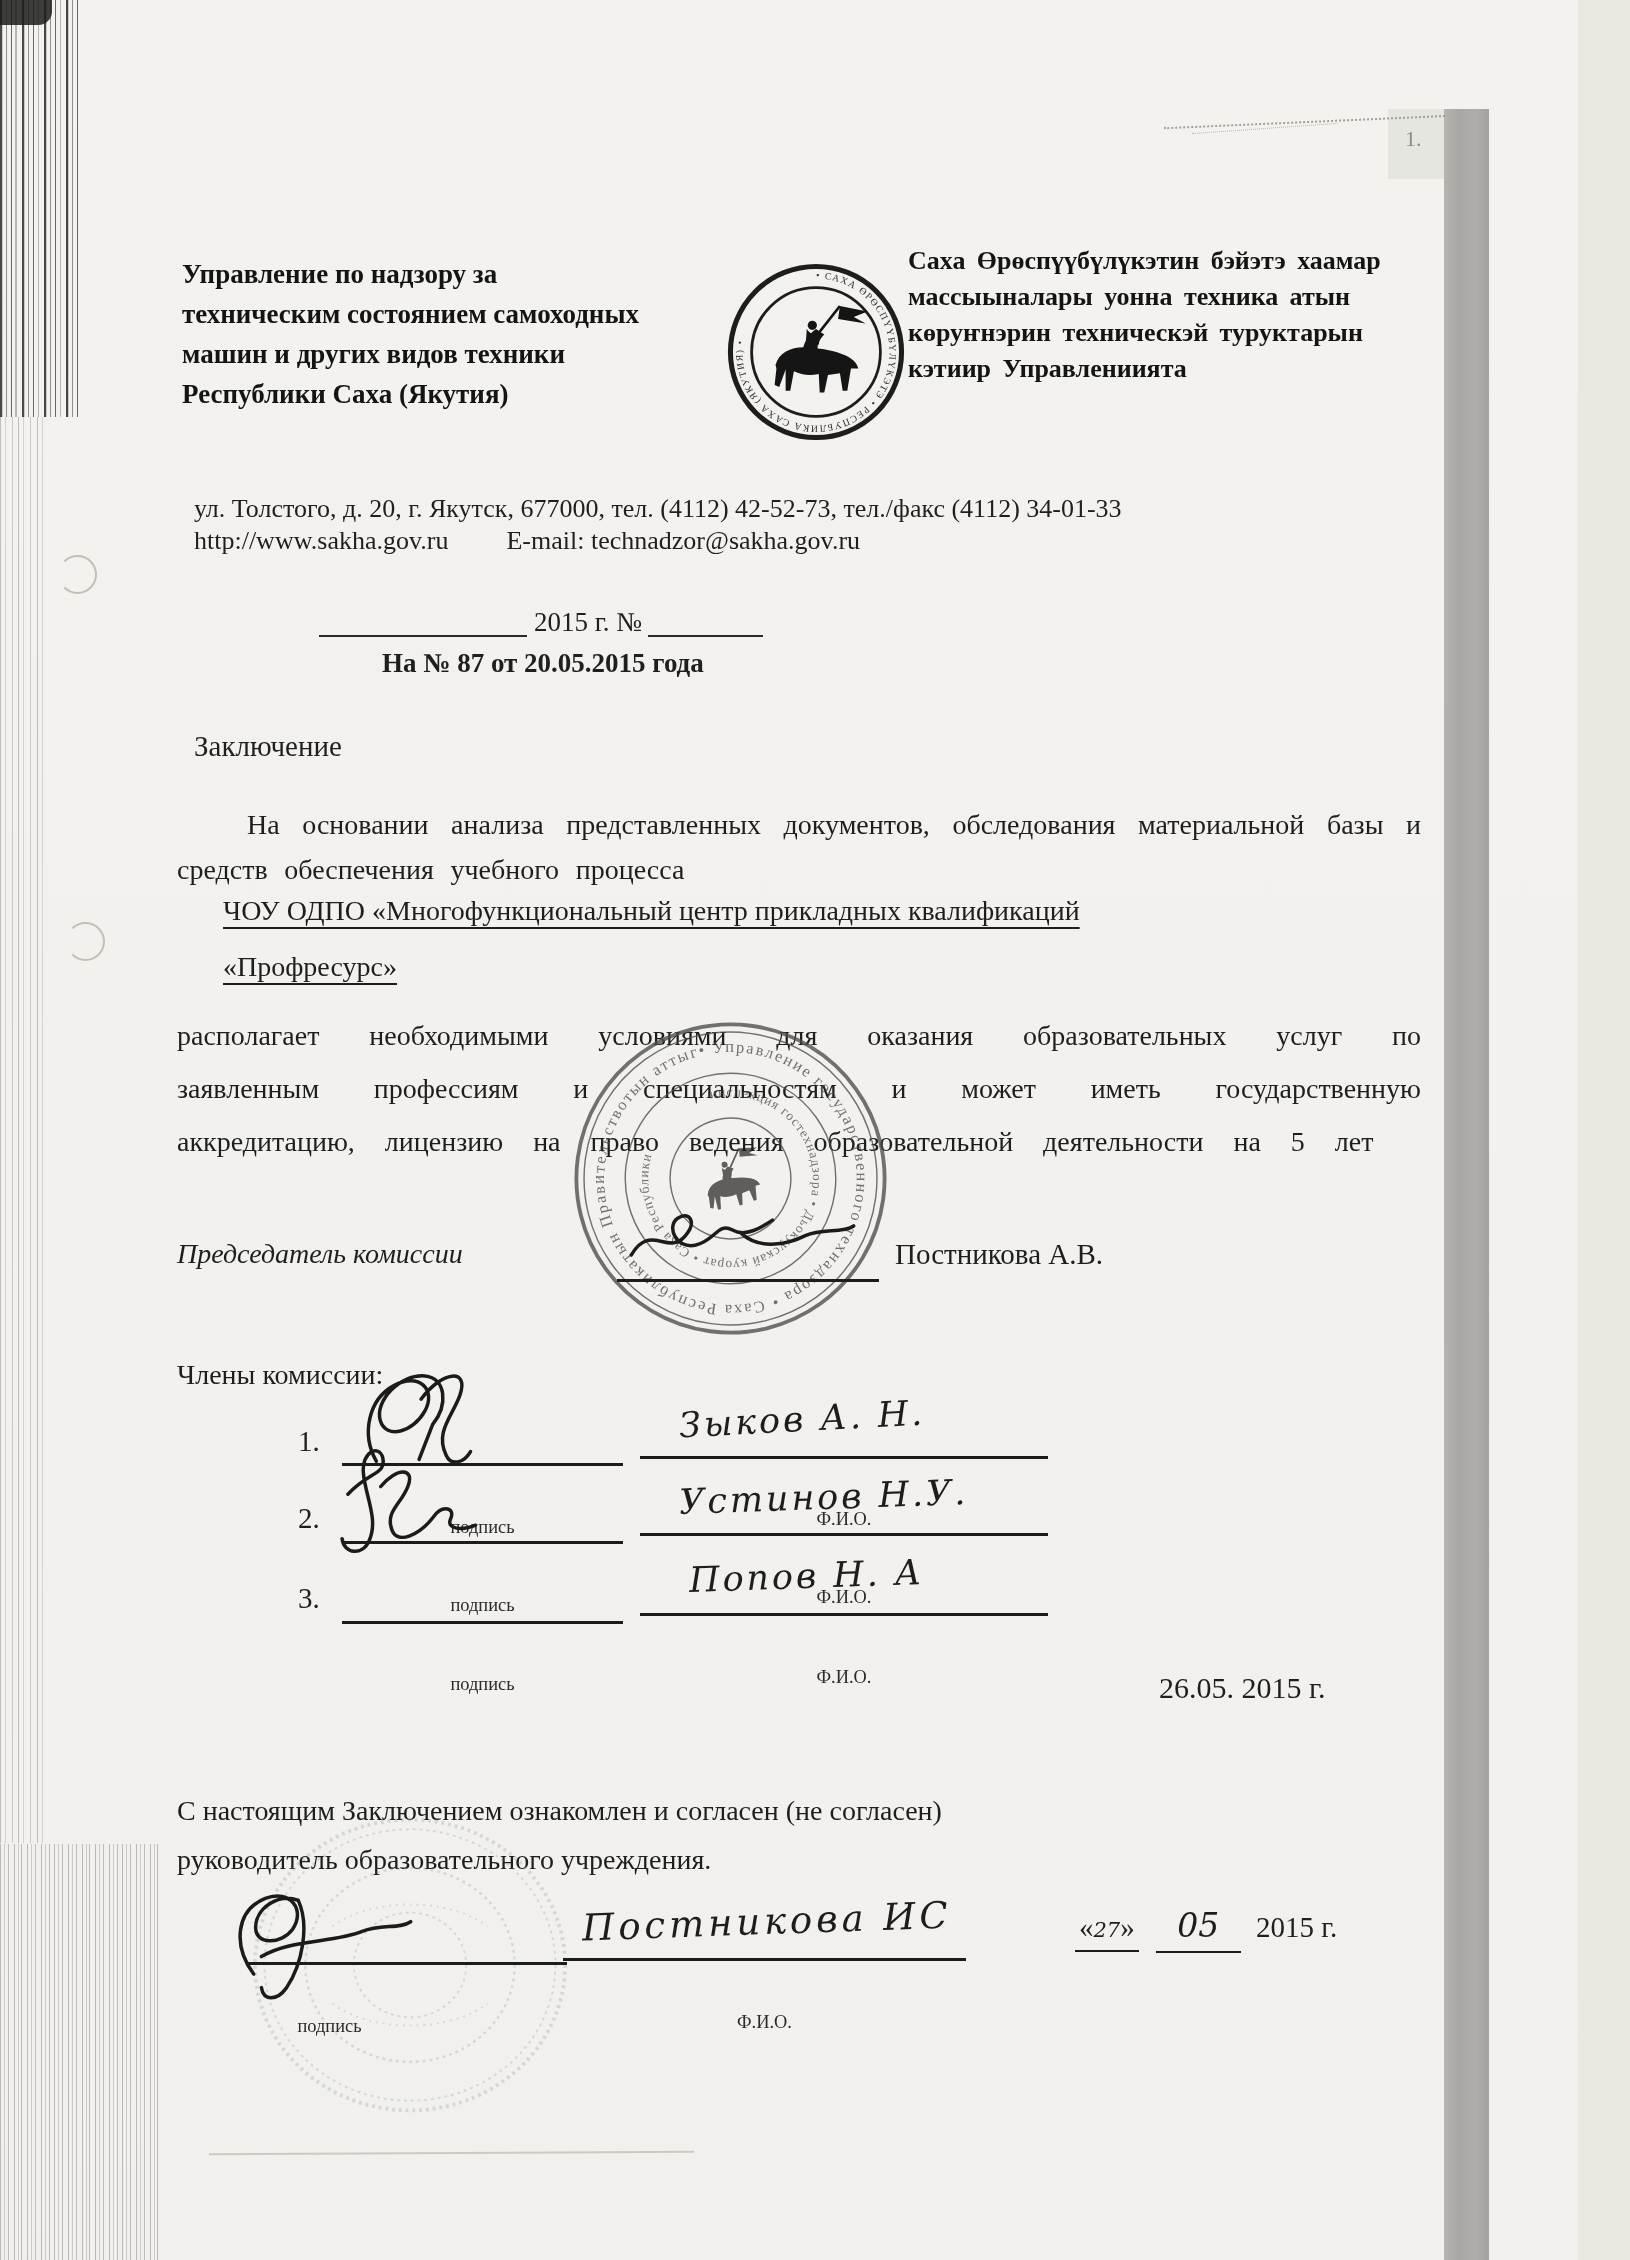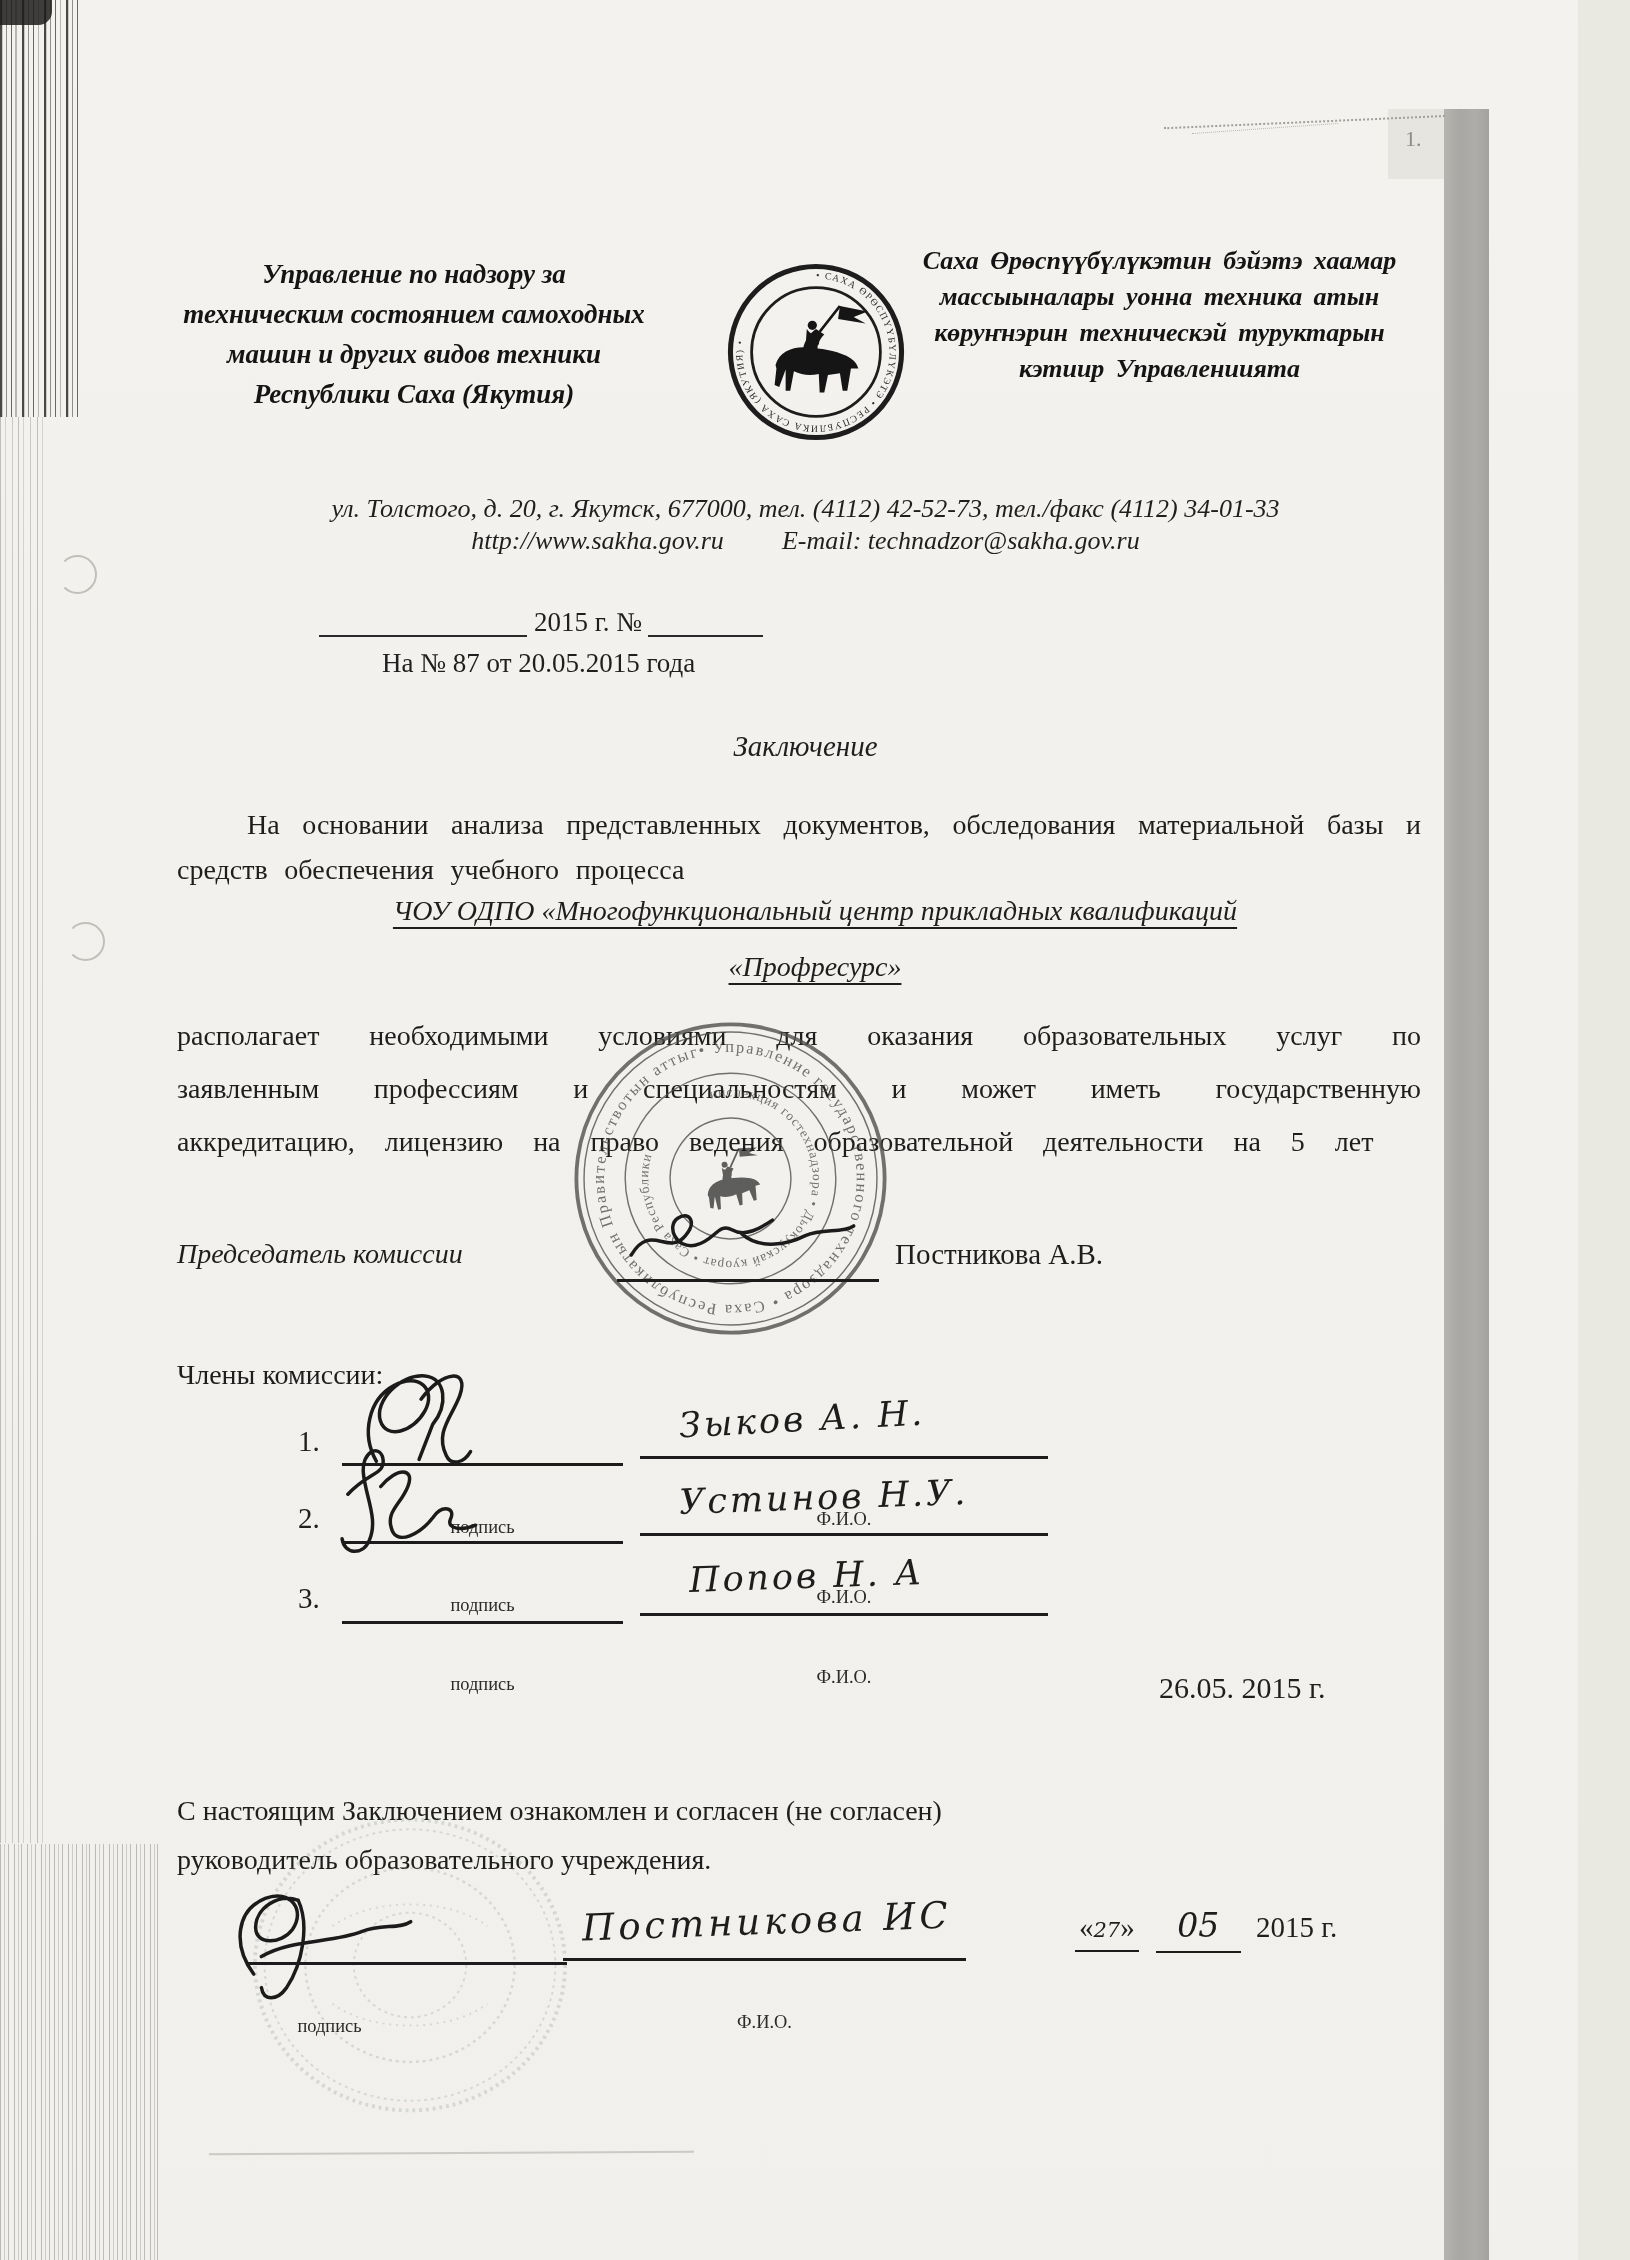--- a/index.html
+++ b/index.html
@@ -2,21 +2,21 @@
 <html><head>
 <meta charset="utf-8">
 <style>
   html,body{margin:0;padding:0;background:#d8d7d2;}
   #scan{
     position:relative;width:1630px;height:2261px;overflow:hidden;
     background:linear-gradient(180deg,#f3f2ee 0%,#f2f1ed 40%,#f1f0ec 100%);
     font-family:"Liberation Serif","DejaVu Serif",serif;color:#1f1f1f;
   }
   .abs{position:absolute;}
-  .center{text-align:center;font-style:italic;}
+  .center{text-align:left;}
   .hline{background:#1c1c1c;height:2.9px;}
   .thinline{background:#2a2a2a;height:2.4px;}
   .small-label{font-size:18.4px;color:#2b2b2b;text-align:center;margin-top:48px;}
   .hand{font-style:italic;font-family:"DejaVu Serif",serif;color:#1d1d1d;}
   .org-block{font-weight:bold;line-height:40px;font-size:27px;color:#141414;}
   .body-text{font-size:28px;color:#1e1e1e;}
   .underlined{text-decoration:underline;text-decoration-thickness:2.4px;text-underline-offset:6.8px;}
   
   .streaks-top{
     background:repeating-linear-gradient(90deg,
@@ -84,21 +84,21 @@
   <div class="abs center" style="left:908px;top:243px;width:503px;font-weight:bold;font-size:26px;line-height:36px;color:#141414;word-spacing:4.9px;">Саха Өрөспүүбүлүкэтин бэйэтэ хаамар массыыналары уонна техника атын көруҥнэрин техническэй туруктарын кэтиир Управлениията</div>
 
   <div class="abs center" style="left:194px;top:482px;width:1223px;font-size:26px;margin-top:12px;">ул. Толстого, д. 20, г. Якутск, 677000, тел. (4112) 42-52-73, тел./факс (4112) 34-01-33</div>
   <div class="abs center" style="left:194px;top:526px;width:1223px;font-size:26px;">
     <span style="margin-right:58px;">http://www.sakha.gov.ru</span><span>E-mail: technadzor@sakha.gov.ru</span>
   </div>
 
   <div class="abs thinline" style="left:319px;top:635px;width:208px;"></div>
   <div class="abs" style="left:534px;top:607px;font-size:27px;">2015 г. №</div>
   <div class="abs thinline" style="left:648px;top:635px;width:115px;"></div>
-  <div class="abs" style="left:382px;top:648px;font-size:27px;">На № 87 от 20.05.2015 года</div>
+  <div class="abs" style="left:382px;top:648px;font-size:27px;font-weight:bold;">На № 87 от 20.05.2015 года</div>
 
   <div class="abs center" style="left:194px;top:730px;width:1223px;font-size:29px;">Заключение</div>
 
   <div class="abs body-text" style="left:177px;top:802px;width:1244px;text-align:justify;text-indent:70px;line-height:45px;word-spacing:9.7px;">На основании анализа представленных документов, обследования материальной базы и средств обеспечения учебного процесса</div>
 
   <div class="abs center body-text underlined" style="left:223px;top:895px;width:1184px;">ЧОУ ОДПО «Многофункциональный центр прикладных квалификаций</div>
   <div class="abs center body-text underlined" style="left:223px;top:951px;width:1184px;">«Профресурс»</div>
 
   <div class="abs body-text" style="left:177px;top:1009px;width:1244px;text-align:justify;line-height:53px;word-spacing:23px;">располагает необходимыми условиями для оказания образовательных услуг по заявленным профессиям и специальностям и может иметь государственную аккредитацию, лицензию на право ведения образовательной деятельности на 5 лет</div>
 

